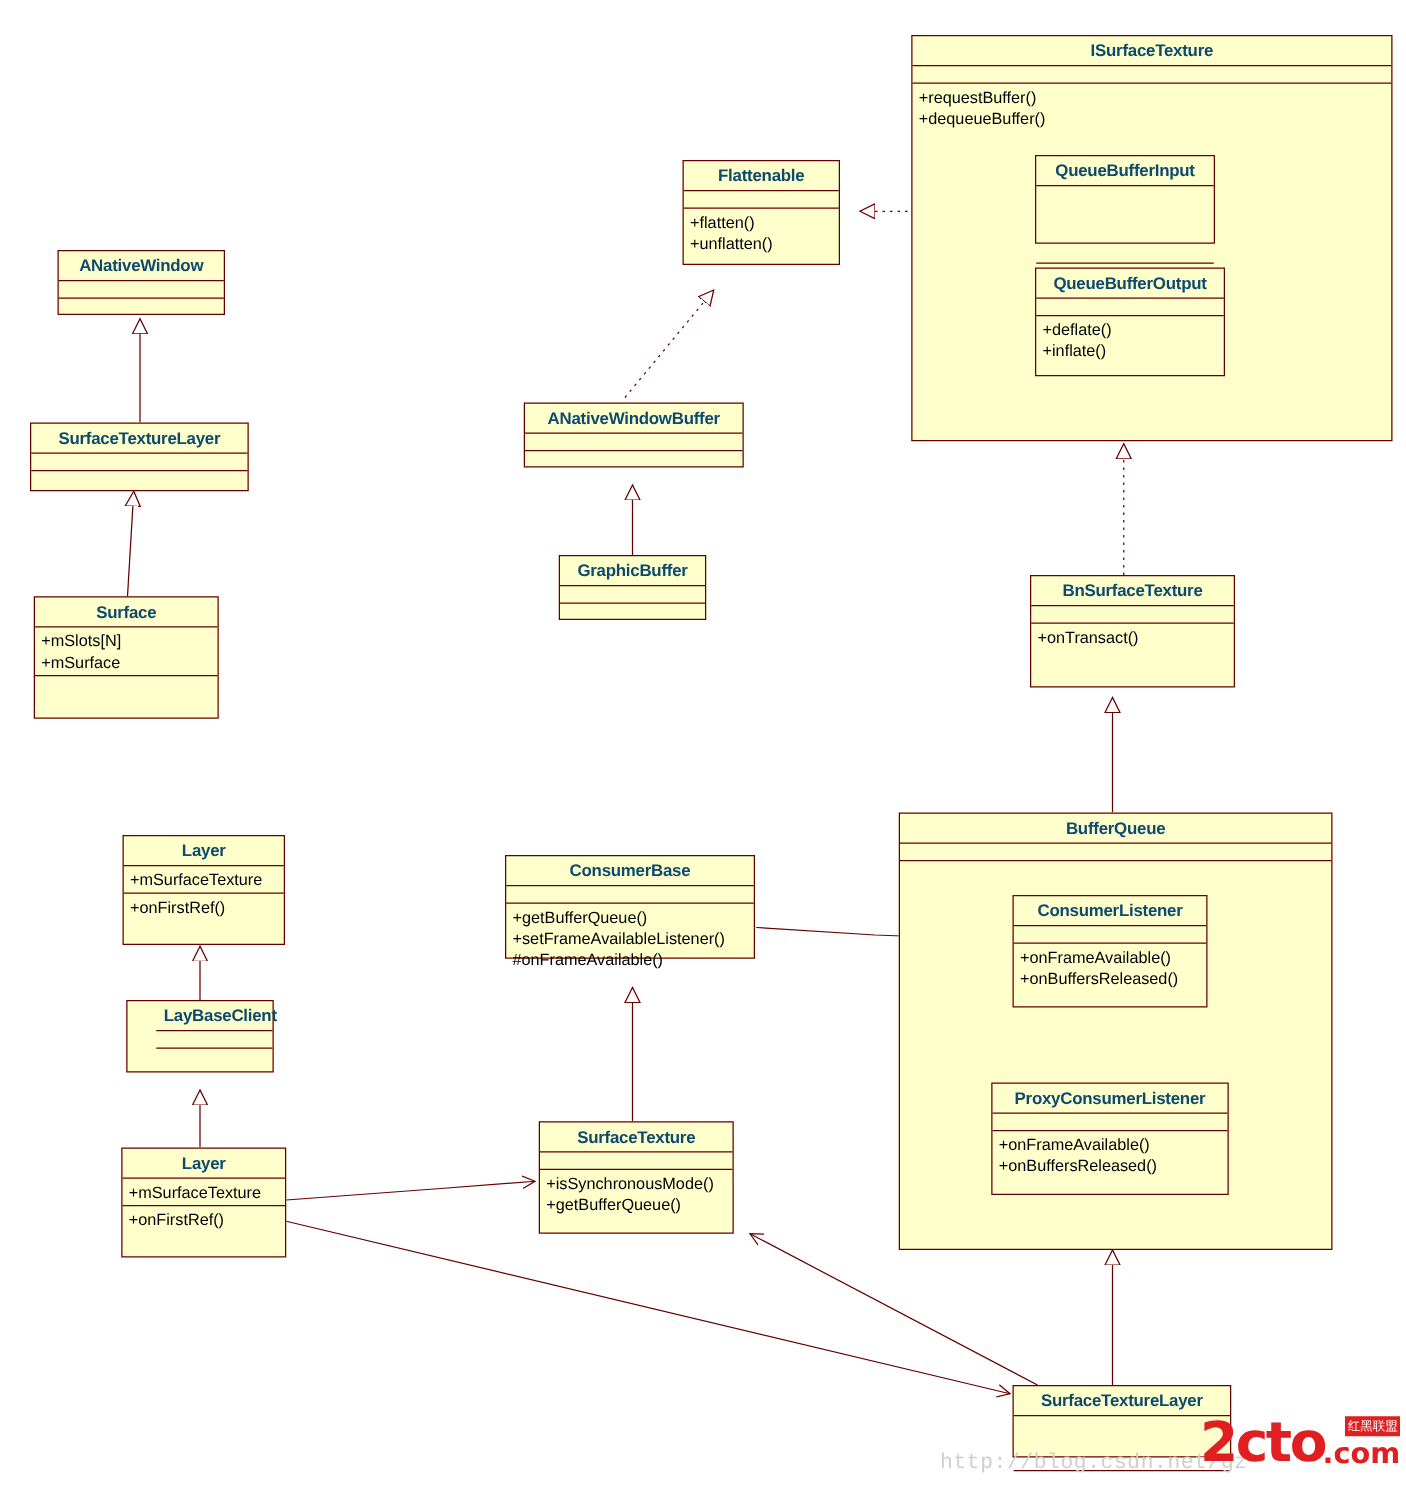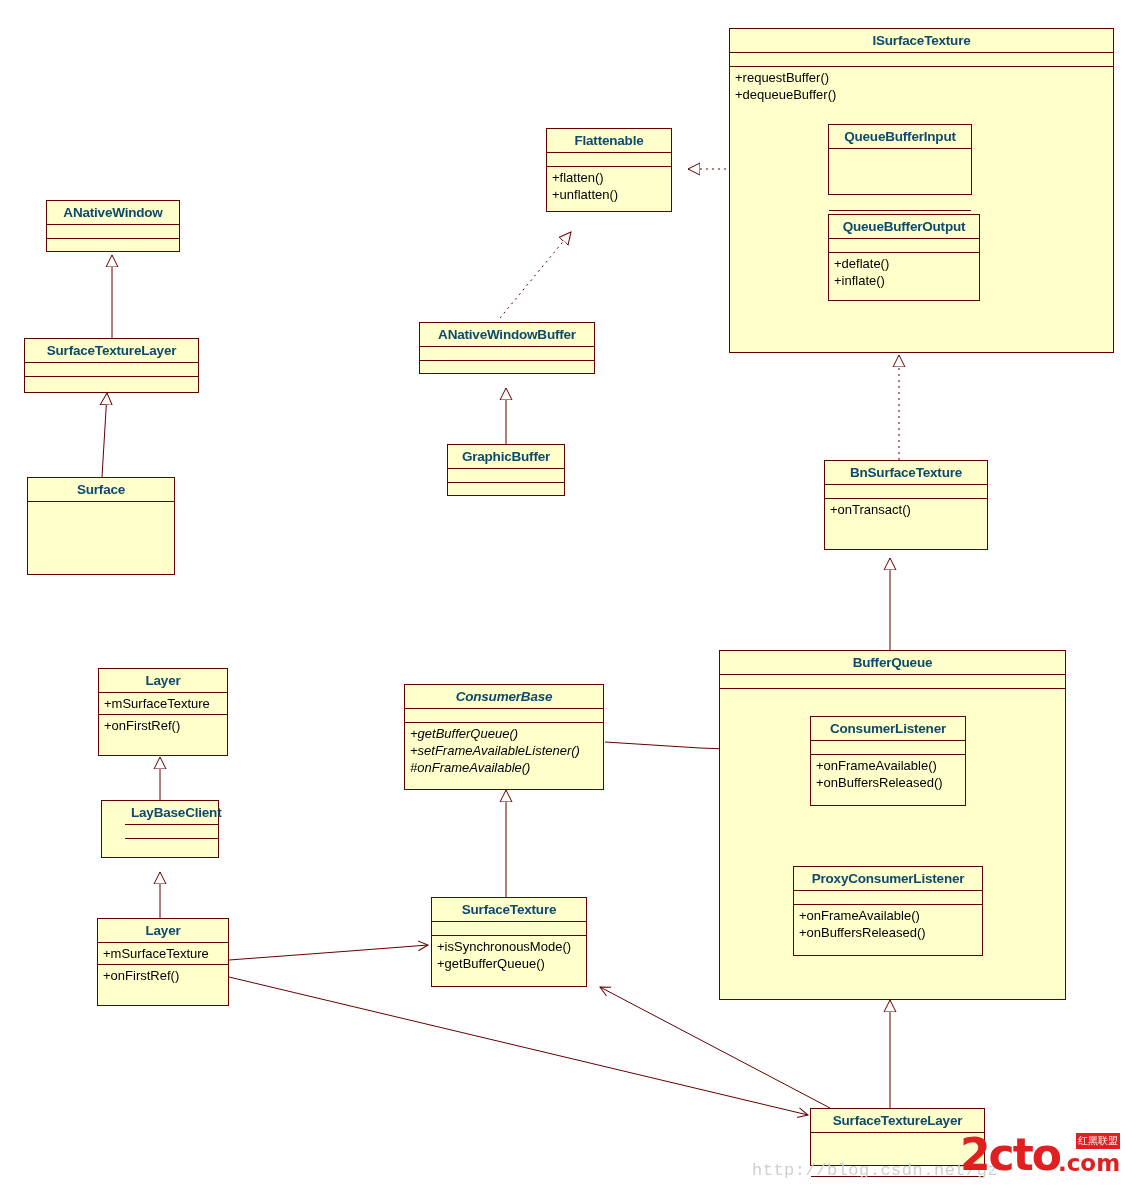--- a/index.html
+++ b/index.html
@@ -222,20 +222,22 @@
   </div>
 
   <div class="uml-class" style="left:24px; top:338px; width:175px; height:55px;">
     <div class="cls-name">SurfaceTextureLayer</div>
     <div class="cls-attrs empty-row"></div>
     <div class="cls-ops grow" style="white-space:pre-line;"></div>
   </div>
 
   <div class="uml-class" style="left:27px; top:477px; width:148px; height:98px;">
     <div class="cls-name">Surface</div>
+    <div class="cls-attrs" style="white-space:pre-line;">+mSlots[N]
++mSurface</div>
     <div class="cls-ops grow" style="white-space:pre-line;"></div>
   </div>
 
   <div class="uml-class" style="left:419px; top:322px; width:176px; height:52px;">
     <div class="cls-name">ANativeWindowBuffer</div>
     <div class="cls-attrs empty-row"></div>
     <div class="cls-ops grow" style="white-space:pre-line;"></div>
   </div>
 
   <div class="uml-class" style="left:447px; top:444px; width:118px; height:52px;">
@@ -263,21 +265,21 @@
 +onBuffersReleased()</div>
   </div>
 
   <div class="uml-class nested" style="left:793px; top:866px; width:190px; height:90px;">
     <div class="cls-name">ProxyConsumerListener</div>
     <div class="cls-attrs empty-row"></div>
     <div class="cls-ops grow" style="white-space:pre-line;">+onFrameAvailable()
 +onBuffersReleased()</div>
   </div>
 
-  <div class="uml-class" style="left:404px; top:684px; width:200px; height:106px;font-style:italic;">
+  <div class="uml-class" style="left:404px; top:684px; width:200px; height:83px;">
     <div class="cls-name">ConsumerBase</div>
     <div class="cls-attrs empty-row"></div>
     <div class="cls-ops grow" style="white-space:pre-line;">+getBufferQueue()
 +setFrameAvailableListener()
 #onFrameAvailable()</div>
   </div>
 
   <div class="uml-class" style="left:98px; top:668px; width:130px; height:88px;">
     <div class="cls-name">Layer</div>
     <div class="cls-attrs" style="white-space:pre-line;">+mSurfaceTexture</div>

